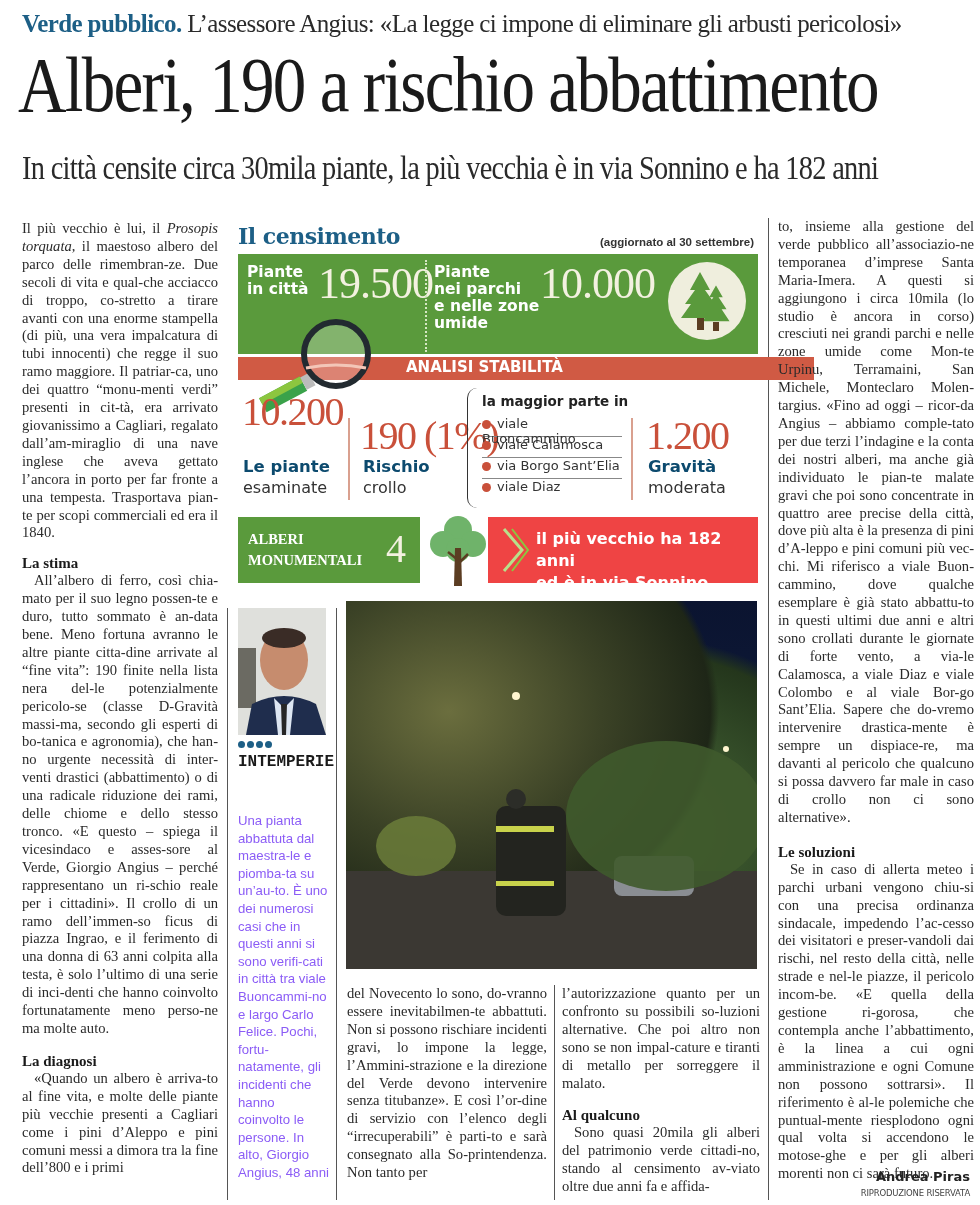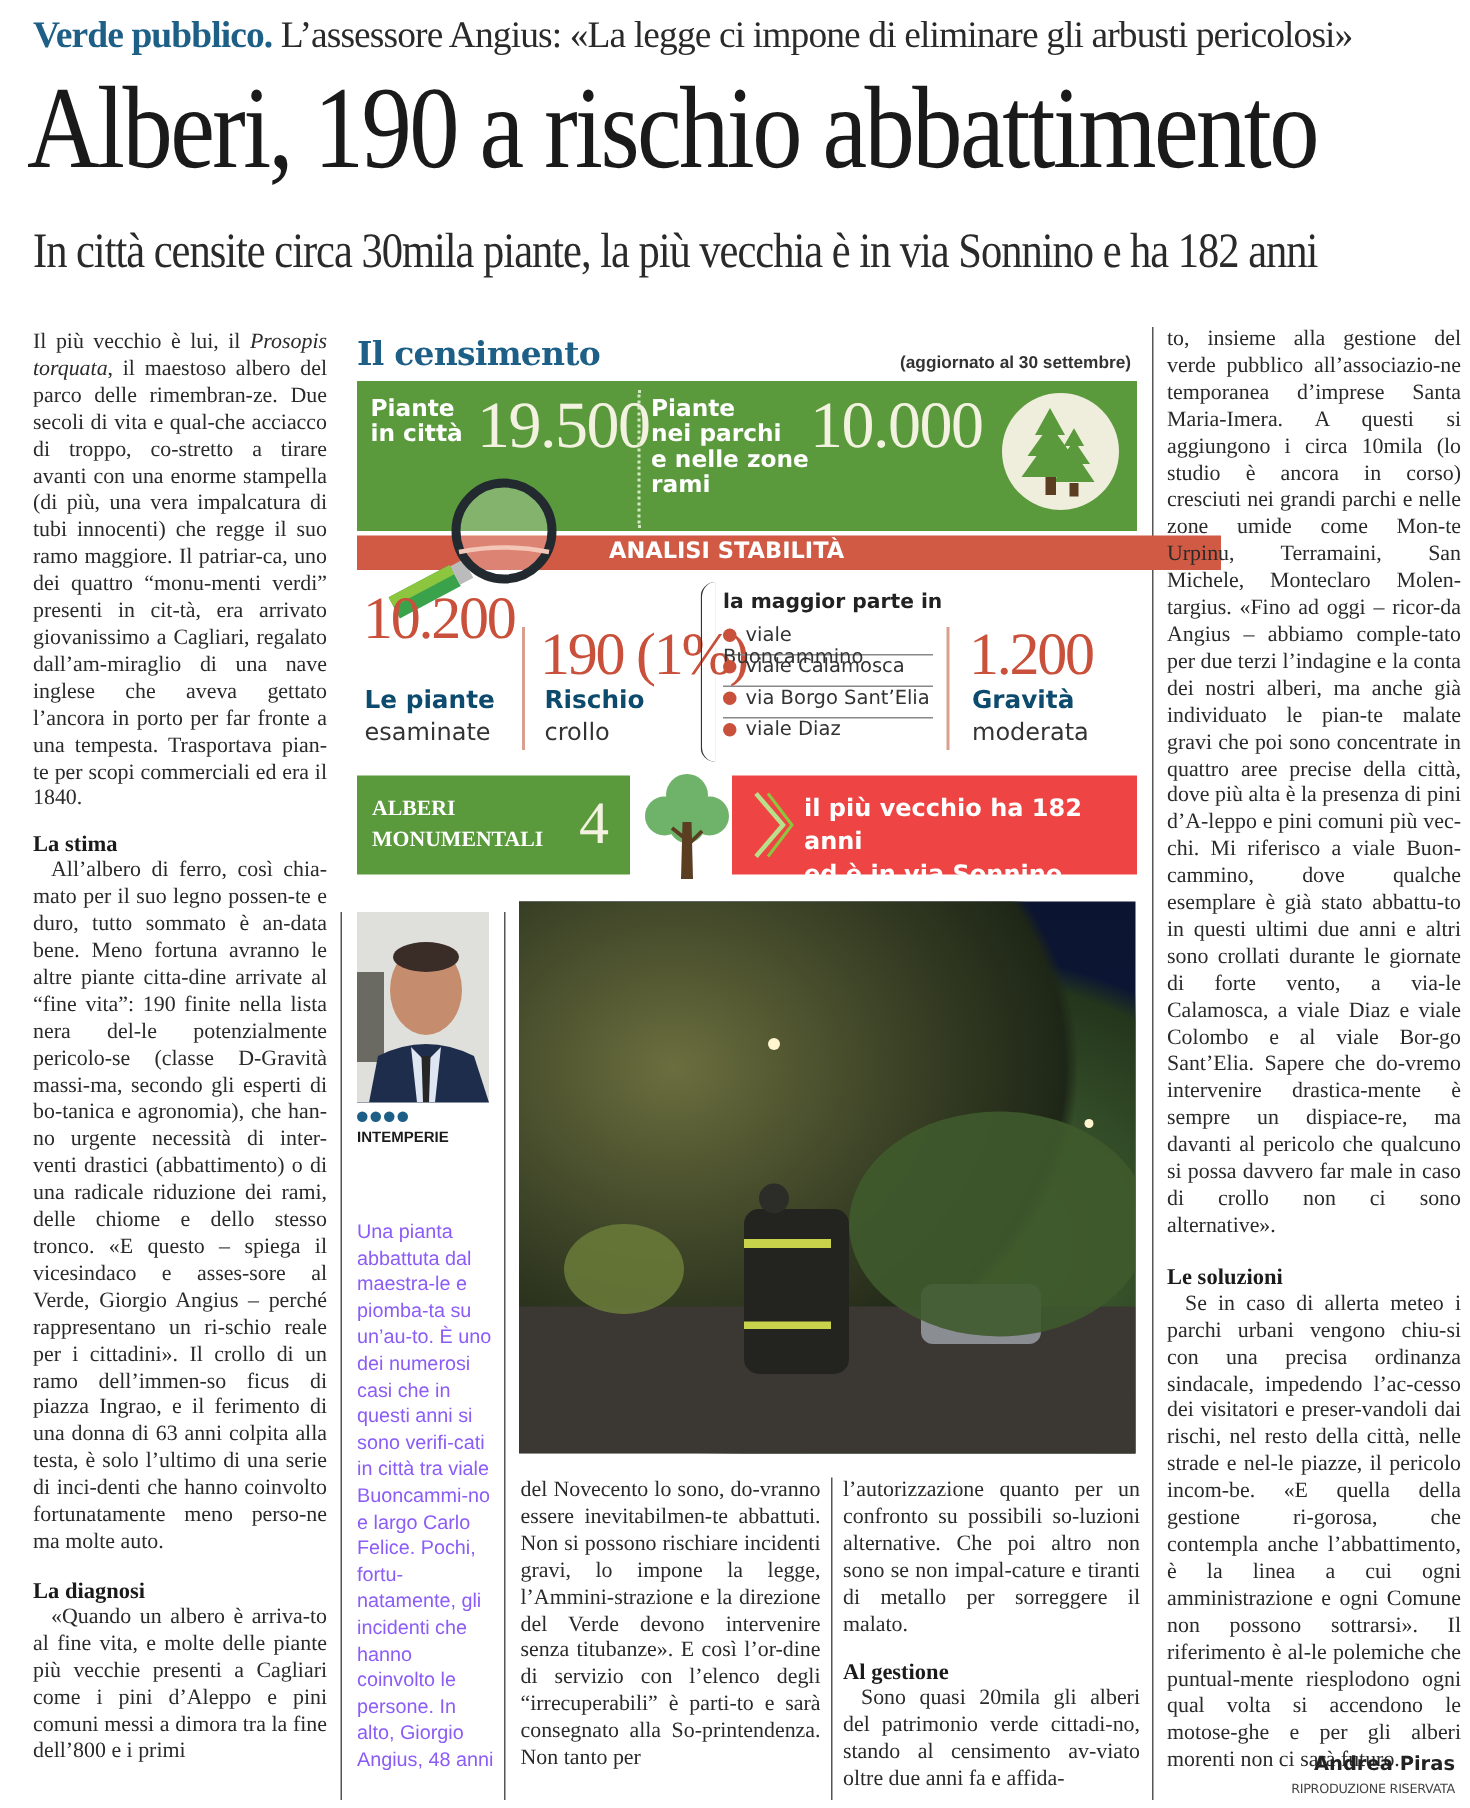--- a/index.html
+++ b/index.html
@@ -67,21 +67,21 @@
   .old-box { position: absolute; left: 488px; top: 517px; width: 270px; height: 66px; background: #ef4444; }
   .old-box .txt { position: absolute; left: 48px; top: 11px; font-family: "DejaVu Sans", sans-serif; font-weight: bold; color: #fff; font-size: 16px; line-height: 22px; }
   .old-box svg { position: absolute; left: 12px; top: 10px; }
   .tree-icon { position: absolute; left: 428px; top: 512px; }
 
   
   .portrait { position: absolute; left: 238px; top: 608px; width: 88px; height: 127px; overflow: hidden;
     background: linear-gradient(180deg, #e6e7e4 0%, #cfc8bd 18%, #c9a189 40%, #b98167 60%, #2b3a55 82%, #223150 100%); }
   .dots { position: absolute; left: 238px; top: 741px; display: flex; gap: 2px; }
   .dots i { display: block; width: 7px; height: 7px; border-radius: 50%; background: #1d5f86; }
-  .cap-title { position: absolute; left: 238px; top: 753px; font-family: Liberation Sans, sans-serif; font-weight: bold; font-size: 10px; color: #1a1a1a; }
+  .cap-title { position: absolute; left: 238px; top: 753px; font-family: Liberation Mono, monospace; font-weight: bold; font-size: 16px; color: #1a1a1a; }
   .cap-text { position: absolute; left: 238px; top: 812px; width: 92px; font-family: Liberation Sans, sans-serif; font-size: 13.2px; line-height: 17.6px; color: #8b5cf6; }
 
   .photo { position: absolute; left: 346px; top: 601px; width: 411px; height: 368px; overflow: hidden;
     background: radial-gradient(ellipse at 25% 30%, #6b6e3e 0%, #3b4226 35%, #1e2617 60%, transparent 62%),
                 radial-gradient(ellipse at 70% 62%, #4f6a33 0%, #36502a 30%, #24361c 55%, transparent 60%),
                 linear-gradient(180deg, #0b1430 0%, #0e1a3a 45%, #222a22 70%, #3d3a34 100%); }
 
   .byline { position: absolute; right: 10px; top: 1169px; font-family: "DejaVu Sans", sans-serif; font-weight: bold; font-size: 13px; color: #222; }
   .rights { position: absolute; right: 10px; top: 1188px; font-family: "DejaVu Sans", sans-serif; font-size: 8.5px; color: #444; letter-spacing: -0.2px; }
 </style>
@@ -114,21 +114,21 @@
 <div class="gb-label" style="left:247px; top:264px;">
   <div>Piante</div>
     <div>in città</div>
 </div>
 <div class="gb-num" style="left:318px; top:258px;">19.500</div>
 <div class="dotline"></div>
 <div class="gb-label" style="left:434px; top:264px;">
   <div>Piante</div>
     <div>nei parchi</div>
     <div>e nelle zone</div>
-    <div>rami</div>
+    <div>umide</div>
 </div>
 <div class="gb-num" style="left:540px; top:258px;">10.000</div>
 <div class="tree-circle">
   <svg width="78" height="78" viewBox="0 0 78 78">
     <polygon points="48,22 40,36 44,36 36,48 41,48 33,60 63,60 55,48 60,48 52,36 56,36" fill="#5a9a3c" stroke="#efeedd" stroke-width="1.5"></polygon>
     <rect x="45" y="60" width="6" height="9" fill="#5b3d22"></rect>
     <polygon points="32,10 22,28 27,28 17,42 23,42 13,56 51,56 41,42 47,42 37,28 42,28" fill="#5a9a3c"></polygon>
     <rect x="29" y="56" width="7" height="12" fill="#5b3d22"></rect>
   </svg>
 </div>
@@ -229,21 +229,21 @@
     <ellipse cx="70" cy="245" rx="40" ry="30" fill="#6b7d3a" opacity="0.85"></ellipse>
   </svg>
 </div>
 
 <div class="col" id="col2">
   <p>del Novecento lo sono, do-vranno essere inevitabilmen-te abbattuti. Non si possono rischiare incidenti gravi, lo impone la legge, l’Ammini-strazione e la direzione del Verde devono intervenire senza titubanze». E così l’or-dine di servizio con l’elenco degli “irrecuperabili” è parti-to e sarà consegnato alla So-printendenza. Non tanto per</p>
 </div>
 
 <div class="col" id="col3">
   <p>l’autorizzazione quanto per un confronto su possibili so-luzioni alternative. Che poi altro non sono se non impal-cature e tiranti di metallo per sorreggere il malato.</p>
-  <h4 style="margin-top:14px">Al gestione</h4>
+  <h4 style="margin-top:14px">Al qualcuno</h4>
   <p class="ind">Sono quasi 20mila gli alberi del patrimonio verde cittadi-no, stando al censimento av-viato oltre due anni fa e affida-</p>
 </div>
 
 <div class="col" id="col4">
   <p>to, insieme alla gestione del verde pubblico all’associazio-ne temporanea d’imprese Santa Maria-Imera. A questi si aggiungono i circa 10mila (lo studio è ancora in corso) cresciuti nei grandi parchi e nelle zone umide come Mon-te Urpinu, Terramaini, San Michele, Monteclaro Molen-targius. «Fino ad oggi – ricor-da Angius – abbiamo comple-tato per due terzi l’indagine e la conta dei nostri alberi, ma anche già individuato le pian-te malate gravi che poi sono concentrate in quattro aree precise della città, dove più alta è la presenza di pini d’A-leppo e pini comuni più vec-chi. Mi riferisco a viale Buon-cammino, dove qualche esemplare è già stato abbattu-to in questi ultimi due anni e altri sono crollati durante le giornate di forte vento, a via-le Calamosca, a viale Diaz e viale Colombo e al viale Bor-go Sant’Elia. Sapere che do-vremo intervenire drastica-mente è sempre un dispiace-re, ma davanti al pericolo che qualcuno si possa davvero far male in caso di crollo non ci sono alternative».</p>
   <h4 style="margin-top:16px">Le soluzioni</h4>
   <p class="ind">Se in caso di allerta meteo i parchi urbani vengono chiu-si con una precisa ordinanza sindacale, impedendo l’ac-cesso dei visitatori e preser-vandoli dai rischi, nel resto della città, nelle strade e nel-le piazze, il pericolo incom-be. «E quella della gestione ri-gorosa, che contempla anche l’abbattimento, è la linea a cui ogni amministrazione e ogni Comune non possono sottrarsi». Il riferimento è al-le polemiche che puntual-mente riesplodono ogni qual volta si accendono le motose-ghe e per gli alberi morenti non ci sarà futuro.</p>
 </div>
 
 <div class="byline">Andrea Piras</div>

